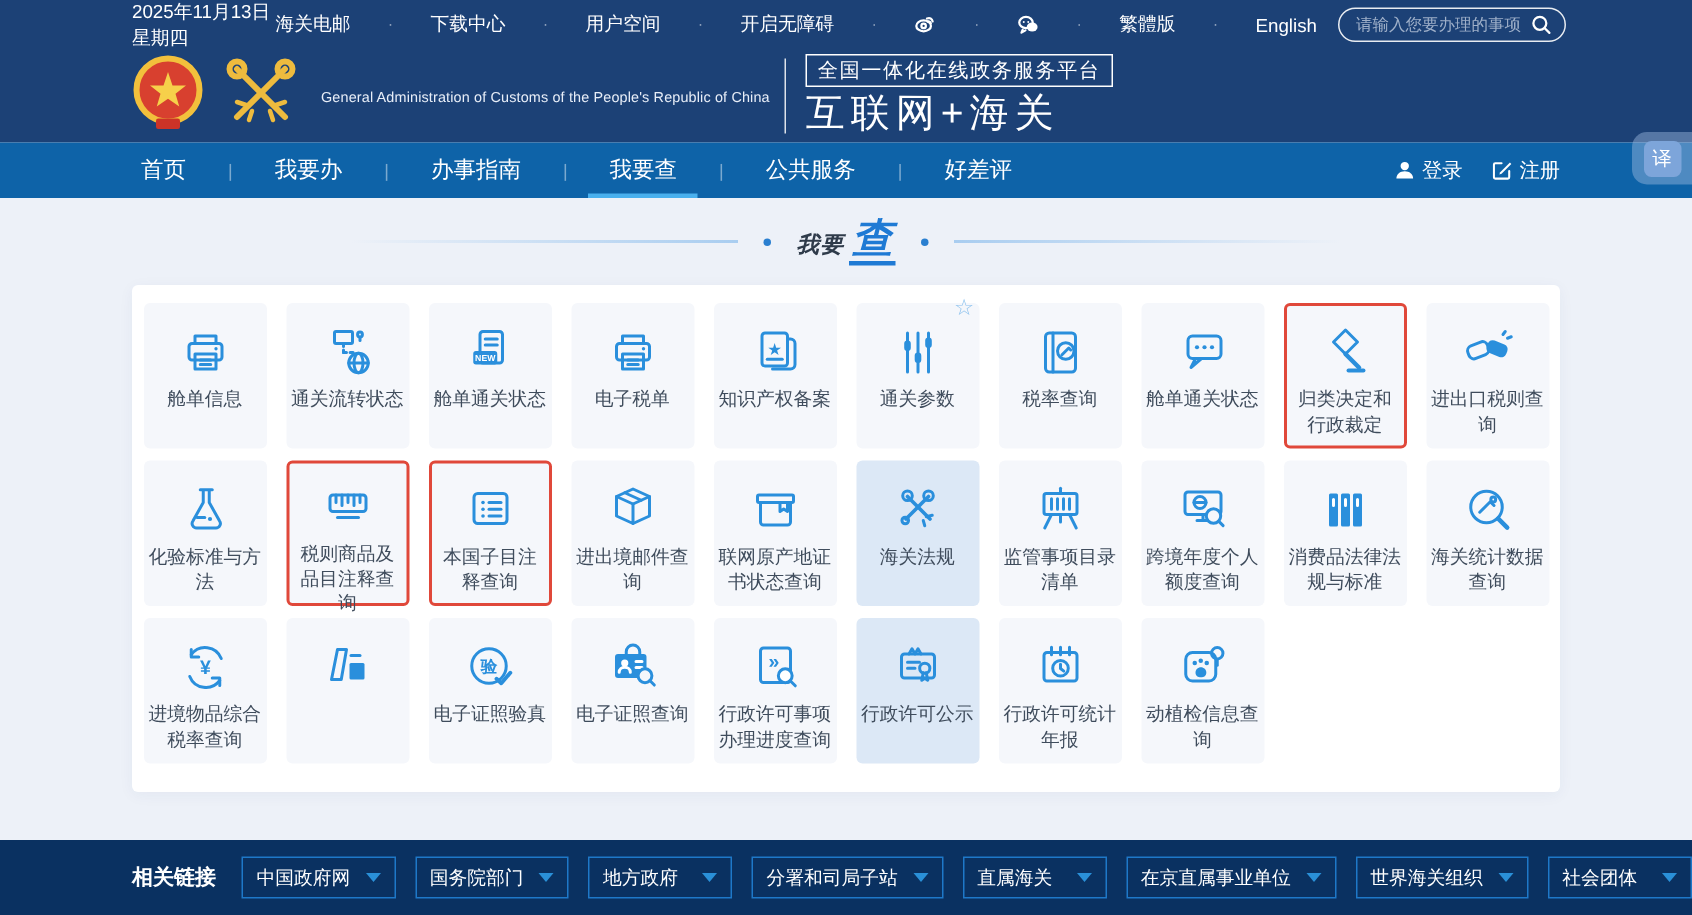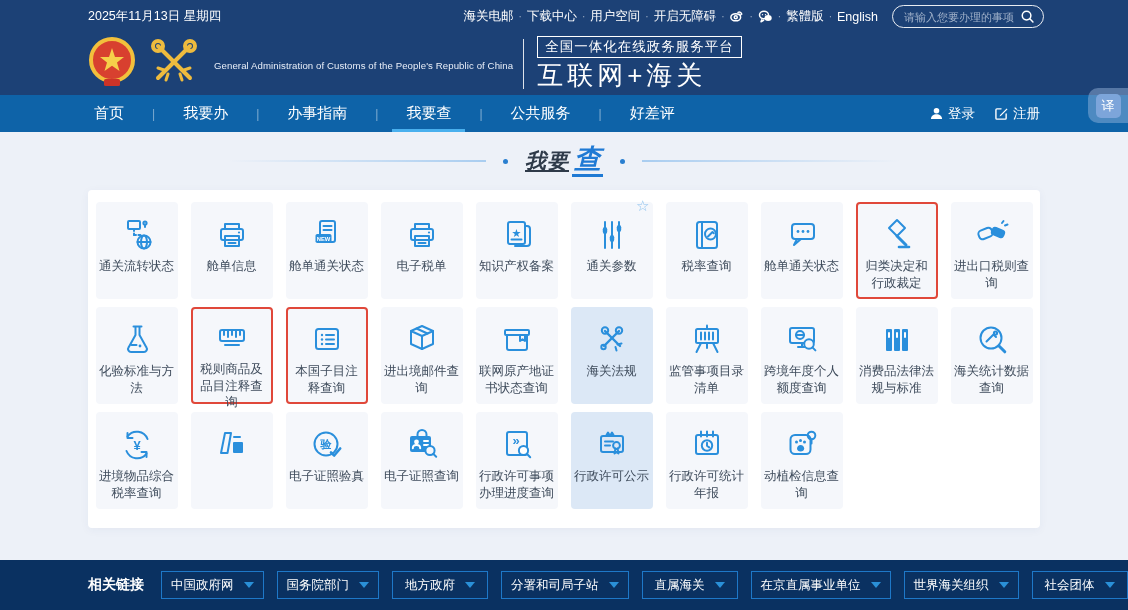--- a/index.html
+++ b/index.html
@@ -10,21 +10,21 @@
     position:relative;
     overflow:hidden;
   }
   
   .header { background:#1c4176; color:#fff; }
   .topbar {
     height:33px; display:flex; align-items:center;
     padding:0 84px 0 88px; font-size:12.5px;
   }
   .topbar .date { color:#fff; }
-  .toplinks { margin-left:auto; display:flex; align-items:center; gap:5px; }
+  .toplinks { margin-left:auto; display:flex; align-items:center; gap:25px; }
   .toplink { color:#fff; cursor:pointer; white-space:nowrap; }
   .topsep { color:rgba(255,255,255,.55); font-size:10px; }
   .toplink-icon { display:inline-flex; align-items:center; cursor:pointer; }
   .searchpill {
     margin-left:14px; width:152px; height:23px;
     border:1px solid rgba(255,255,255,.9); border-radius:12px;
     display:flex; align-items:center; padding:0 8px 0 11px; gap:6px;
   }
   .searchpill input {
     flex:1; min-width:0; background:transparent; border:none; outline:none;
@@ -67,21 +67,21 @@
     color:#fff; font-size:13px; display:flex; align-items:center; justify-content:center;
     cursor:pointer;
   }
   
   .section-head { height:58px; display:flex; align-items:center; justify-content:center; gap:17px; }
   .sline { width:258px; height:2px; }
   .sline.left  { background:linear-gradient(to right, rgba(174,205,239,0), #a9cdf0); }
   .sline.right { background:linear-gradient(to left,  rgba(174,205,239,0), #a9cdf0); }
   .sdot { width:5px; height:5px; border-radius:50%; background:#2a7fd0; }
   .stitle { display:flex; align-items:baseline; font-style:italic; font-weight:bold; }
-  .stitle .pre { font-size:21px; color:#2f3b4a; letter-spacing:1px;text-decoration:underline; }
+  .stitle .pre { font-size:15px; color:#2f3b4a; letter-spacing:1px; }
   .stitle .hi {
     font-size:27px; color:#1f7ad4; margin-left:3px; line-height:1;
     border-bottom:3px solid #1f7ad4; padding:0 2px 1px 2px;
   }
   
   .panel {
     width:952px; margin:0 auto; background:#fff; border-radius:4px;
     padding:12px 5px 18px; min-height:338px;
     box-shadow:0 2px 10px rgba(30,60,110,.05);
   }
@@ -106,21 +106,21 @@
   }
   
   .footer {
     position:absolute; left:0; right:0; bottom:0; height:50px;
     background:#0a3161; display:flex; align-items:center;
     padding:0 88px; gap:13px;
   }
   .footer .flabel { color:#fff; font-size:14px; font-weight:bold; margin-right:4px; white-space:nowrap; }
   .dropdown {
     min-width:96px; height:28px; border:1px solid #1e78c8;
-    display:flex; align-items:center; justify-content:center;
+    display:flex; align-items:center; justify-content:space-between;
     padding:0 9px; color:#fff; font-size:12.5px; cursor:pointer; gap:10px; white-space:nowrap;
   }
   .dd-arrow {
     width:0; height:0; border-left:5px solid transparent;
     border-right:5px solid transparent; border-top:6px solid #2a90d8;
   }
 </style>
 </head>
 <body>
 
@@ -247,47 +247,47 @@
   </div>
   <div class="sdot"></div>
   <div class="sline right"></div>
 </div>
 
 <div class="panel">
   <div class="grid" id="service-grid">
       <div class="card">
         <div class="cicon">
           <svg width="40" height="40" viewBox="0 0 40 40" fill="none" stroke="#2a8fdc" stroke-width="2" stroke-linecap="round" stroke-linejoin="round">
+            <path d="M13 14V9h14v5"></path>
+            <rect x="9" y="14" width="22" height="11" rx="2"></rect>
+            <path d="M13 21h14v10H13z"></path>
+            <path d="M16.5 25h7M16.5 28h7"></path>
+            <circle cx="27" cy="17.5" r="1.1" fill="#2a8fdc" stroke="none"></circle>
+          </svg>
+        </div>
+        <div class="clabel">舱单信息</div>
+      </div>
+      <div class="card">
+        <div class="cicon">
+          <svg width="40" height="40" viewBox="0 0 40 40" fill="none" stroke="#2a8fdc" stroke-width="2" stroke-linecap="round" stroke-linejoin="round">
             <rect x="11" y="6" width="12" height="8" rx="1"></rect>
             <path d="M17 14v6" stroke-dasharray="2 2.4"></path>
             <path d="M17 20h7" stroke-dasharray="2 2.4"></path>
             <circle cx="27" cy="27" r="6.5"></circle>
             <path d="M20.5 27h13"></path>
             <ellipse cx="27" cy="27" rx="3" ry="6.5"></ellipse>
             <circle cx="28" cy="8" r="1.6"></circle>
             <path d="M28 10v4" stroke-dasharray="2 2.4"></path>
           </svg>
         </div>
         <div class="clabel">通关流转状态</div>
       </div>
       <div class="card">
         <div class="cicon">
           <svg width="40" height="40" viewBox="0 0 40 40" fill="none" stroke="#2a8fdc" stroke-width="2" stroke-linecap="round" stroke-linejoin="round">
-            <path d="M13 14V9h14v5"></path>
-            <rect x="9" y="14" width="22" height="11" rx="2"></rect>
-            <path d="M13 21h14v10H13z"></path>
-            <path d="M16.5 25h7M16.5 28h7"></path>
-            <circle cx="27" cy="17.5" r="1.1" fill="#2a8fdc" stroke="none"></circle>
-          </svg>
-        </div>
-        <div class="clabel">舱单信息</div>
-      </div>
-      <div class="card">
-        <div class="cicon">
-          <svg width="40" height="40" viewBox="0 0 40 40" fill="none" stroke="#2a8fdc" stroke-width="2" stroke-linecap="round" stroke-linejoin="round">
             <rect x="13" y="6" width="15" height="21" rx="2"></rect>
             <path d="M16.5 11h8M16.5 15h8"></path>
             <rect x="8.5" y="19" width="16" height="9" rx="1.8" fill="#2a8fdc" stroke="none"></rect>
             <text x="16.5" y="25.6" font-size="5.8" fill="#fff" text-anchor="middle" font-weight="bold" stroke="none">NEW</text>
           </svg>
         </div>
         <div class="clabel">舱单通关状态</div>
       </div>
       <div class="card">
         <div class="cicon">

